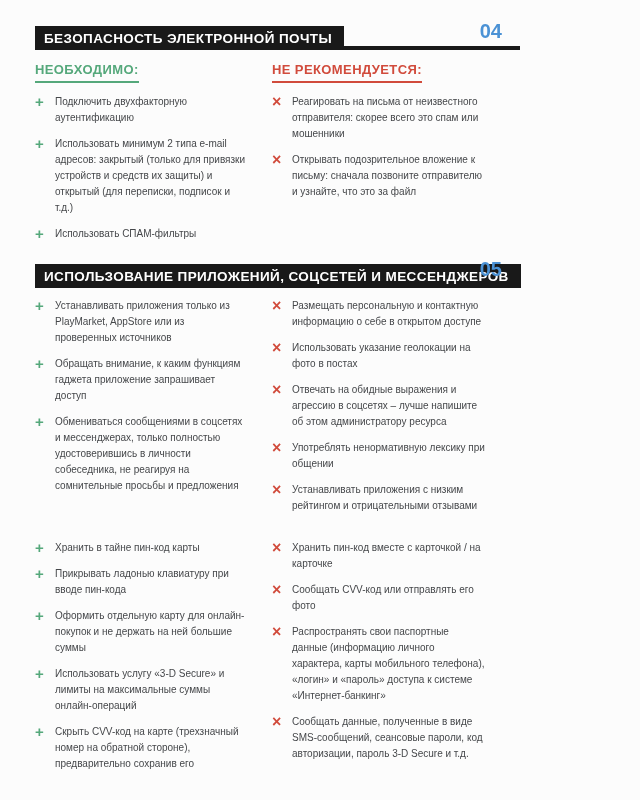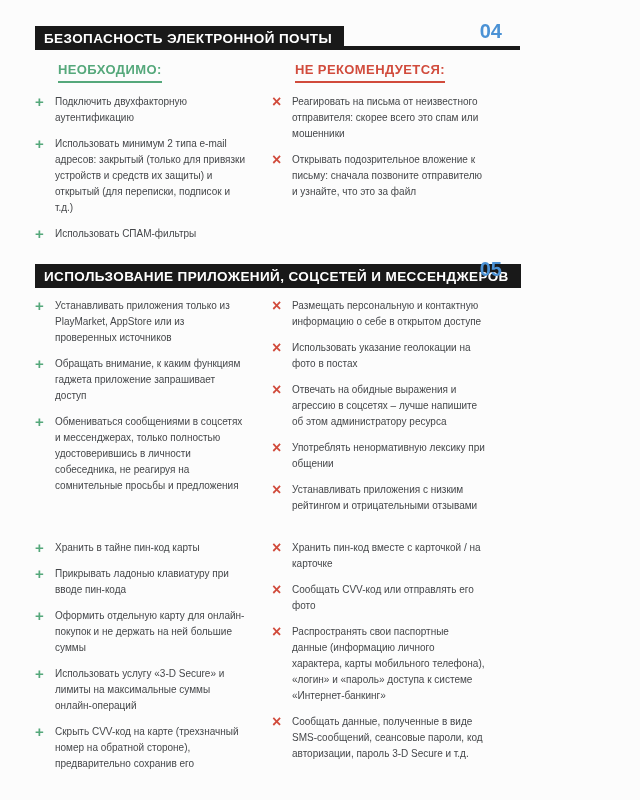--- a/index.html
+++ b/index.html
@@ -57,21 +57,20 @@
   .cols{display:flex;gap:24px;margin:10px 35px 0 35px}
   .col{flex:1;min-width:0}
   .col-head{
     display:inline-block;
     font-size:13px;
     font-weight:700;
     letter-spacing:.4px;
     padding-bottom:4px;
     border-bottom:2px solid;
     margin-bottom:11px;
-    margin-left:23px;
   }
   .col-head.do{color:var(--green);border-color:var(--green)}
   .col-head.dont{color:var(--red);border-color:var(--red)}
   .item{display:flex;margin-bottom:10px}
   .mk{flex:0 0 20px;font-weight:700}
   .mk.plus{color:var(--green);font-size:15px;line-height:15px}
   .mk.cross{color:var(--red);font-size:16px;line-height:15px}
   .txt{flex:1;font-size:10px;line-height:16px;color:var(--text)}
 </style>
 </head>

